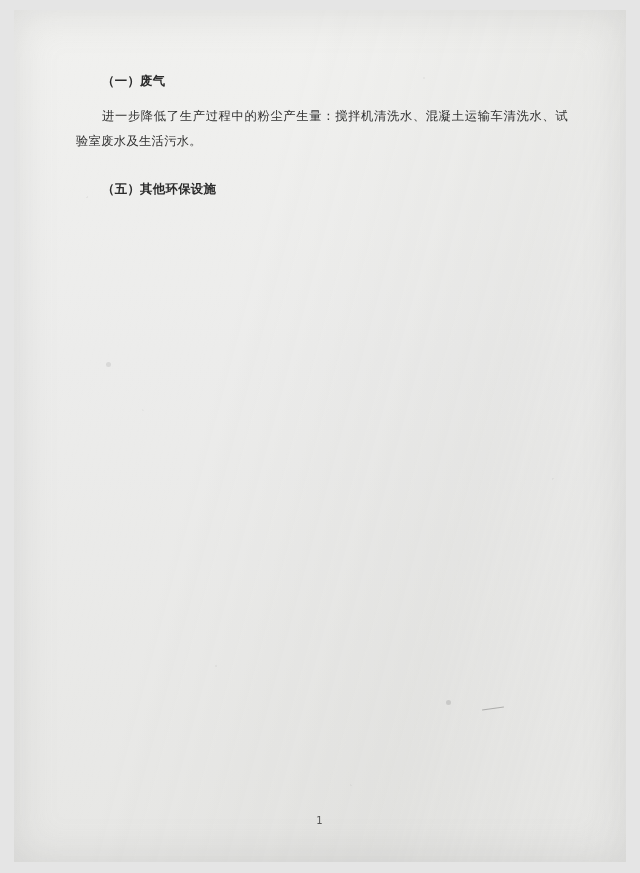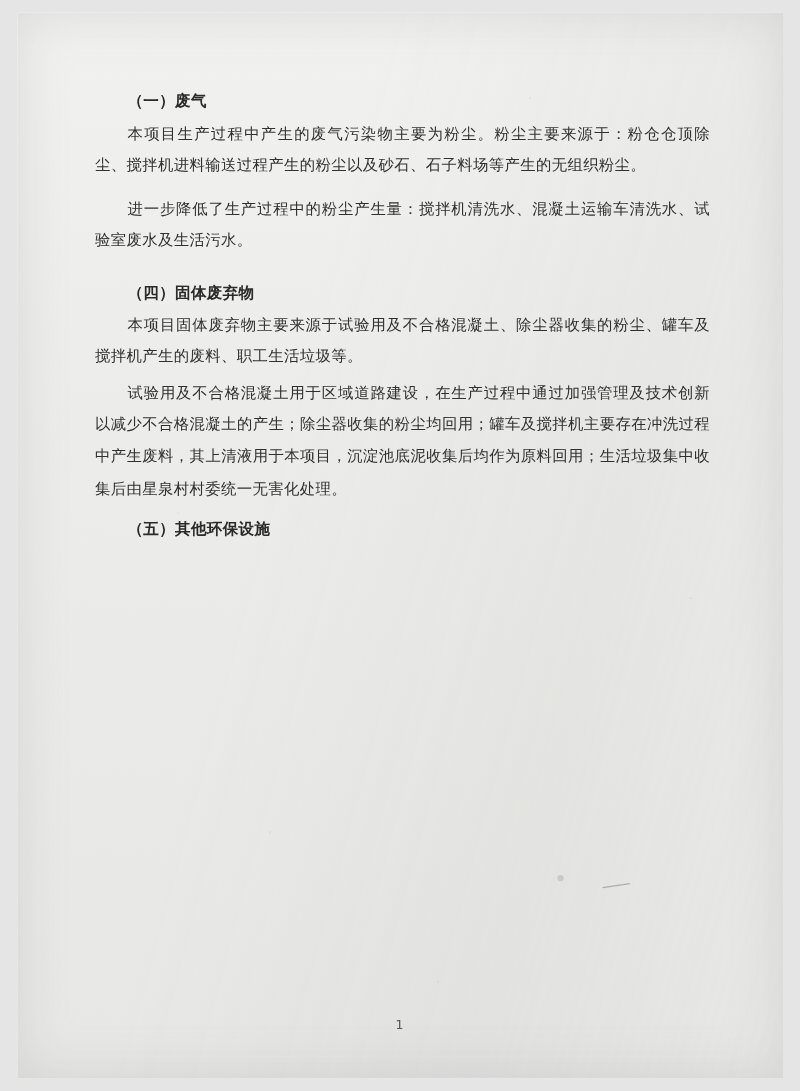--- a/index.html
+++ b/index.html
@@ -113,39 +113,32 @@
 
 <div class="page">
   <div class="paper">
     <div class="noise"></div>
     <div class="wash"></div>
 
     <div class="content doc-body">
 
       <div>
         <p class="heading">（一）废气</p>
-        <p class="para">本项目生产过程中产生的废气污染物主要为粉尘。粉尘主要来源于：粉仓仓顶除尘、搅拌机进料输送过程产生的粉尘以及砂石、石子料场等产生的无组织粉尘。</p>
         <div class="gap-sm"></div>
       </div>
       <div class="gap-md"></div>
 
       <div>
         <p class="para">进一步降低了生产过程中的粉尘产生量：搅拌机清洗水、混凝土运输车清洗水、试验室废水及生活污水。</p>
         <div class="gap-sm"></div>
       </div>
       <div class="gap-md"></div>
 
       <div class="gap-md"></div>
 
-      <div>
-        <p class="heading">（四）固体废弃物</p>
-        <p class="para">本项目固体废弃物主要来源于试验用及不合格混凝土、除尘器收集的粉尘、罐车及搅拌机产生的废料、职工生活垃圾等。</p>
-        <div class="gap-sm"></div>
-        <p class="para">试验用及不合格混凝土用于区域道路建设，在生产过程中通过加强管理及技术创新以减少不合格混凝土的产生；除尘器收集的粉尘均回用；罐车及搅拌机主要存在冲洗过程中产生废料，其上清液用于本项目，沉淀池底泥收集后均作为原料回用；生活垃圾集中收集后由星泉村村委统一无害化处理。</p>
-      </div>
       <div class="gap-md"></div>
 
       <div>
         <p class="heading">（五）其他环保设施</p>
       </div>
 
     </div>
 
     <div class="mark-dot" style="left:432px; top:690px; opacity:.5;"></div>
     <div class="mark-stroke" style="left:468px; top:698px; width:22px; transform:rotate(-8deg);"></div>

